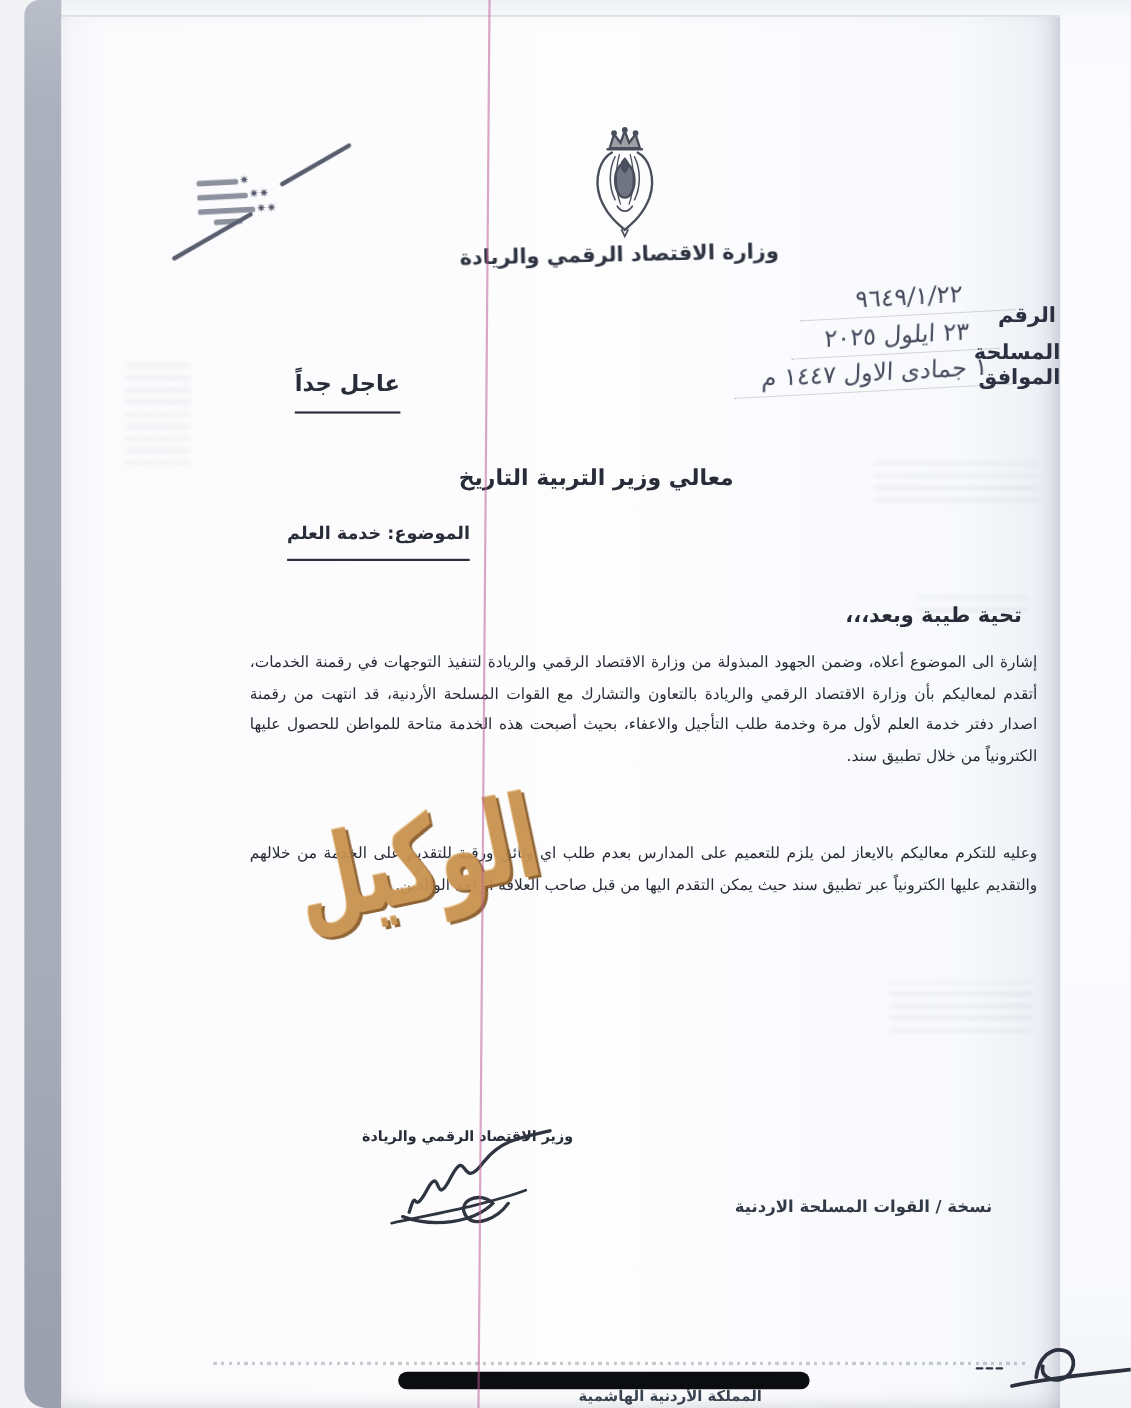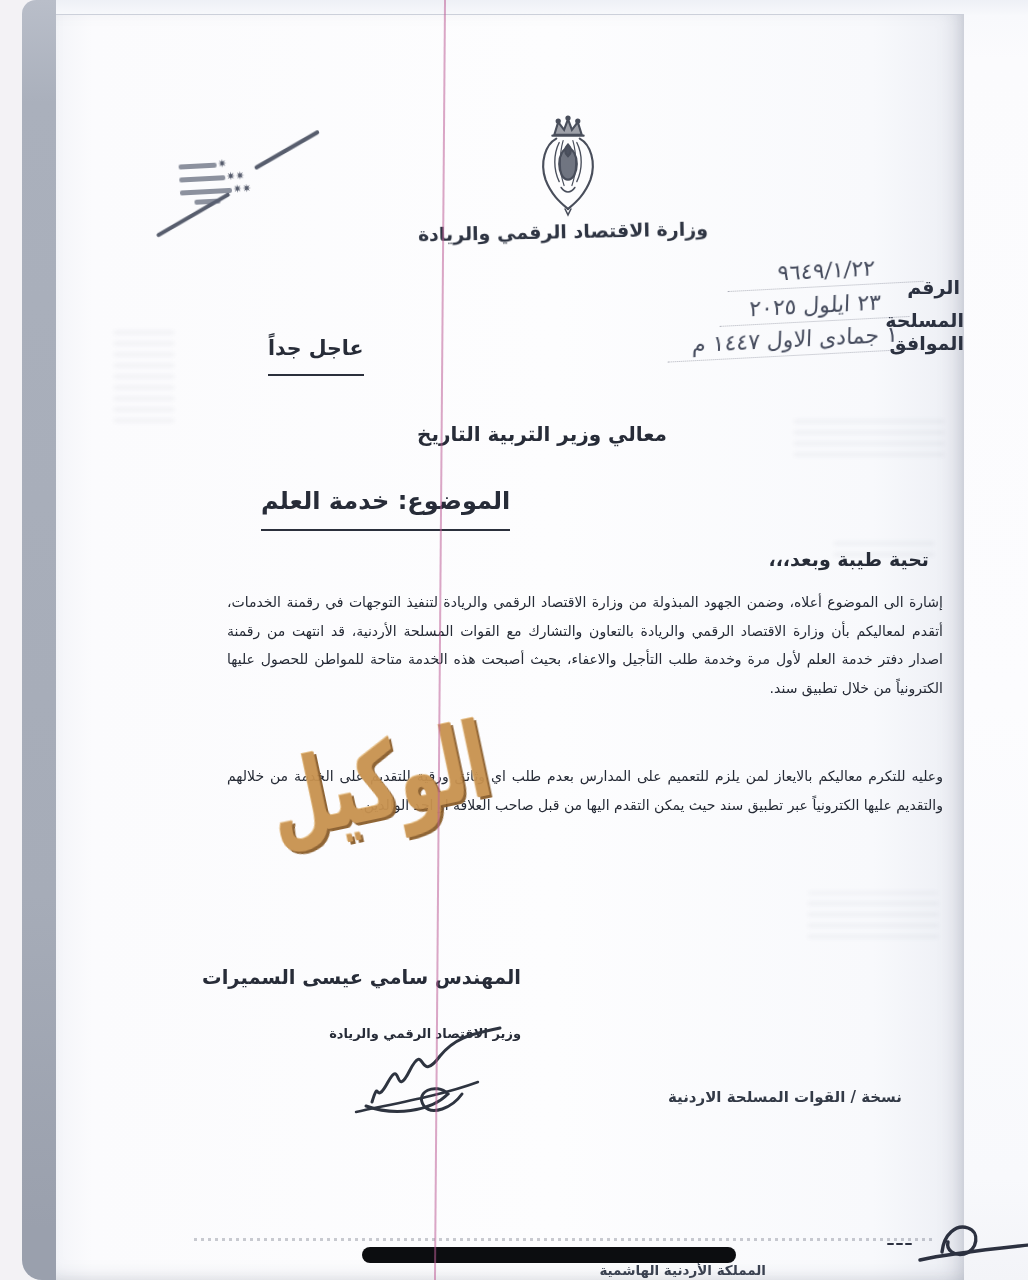--- a/index.html
+++ b/index.html
@@ -86,21 +86,21 @@
   .footer-dots{
     position:absolute;left:138px;top:1238px;width:742px;height:3px;opacity:.55;
     background:repeating-linear-gradient(90deg,rgba(80,86,104,.55) 0 3px,transparent 3px 7px);
     filter:blur(.5px);
   }
   .redaction-bar{
     position:absolute;left:306px;top:1247px;width:374px;height:16px;border-radius:8px;
     background:#0c0d10;z-index:25;
   }
   .footer-country{
-    position:absolute;left:470px;top:1262px;width:240px;text-align:right;
+    position:absolute;left:470px;top:1262px;width:240px;text-align:left;
     font-size:13.5px;font-weight:bold;color:#3a4150;filter:blur(.45px);white-space:nowrap;
   }
 
   
   .sig{position:absolute;left:288px;top:1016px;width:180px;height:104px;filter:blur(.35px);}
   .penmark{position:absolute;left:828px;top:1218px;width:178px;height:62px;filter:blur(.35px);}
 
   
   .bleed{
     position:absolute;opacity:.10;filter:blur(2px);
@@ -175,32 +175,31 @@
 
       <div class="ref-label" style="right:64px;top:332px;">الموافق</div>
       <div class="ref-val" style="right:106px;top:327px;width:254px;">١ جمادى الاول ١٤٤٧ م</div>
 
       <div class="txt b" style="left:212px;top:336px;font-size:20.5px;">
         <span class="u">عاجل جداً</span>
       </div>
 
       <div class="txt b" style="right:361px;top:422px;font-size:20px;">معالي وزير التربية التاريخ</div>
 
-      <div class="txt b" style="left:205px;top:487px;font-size:24px;">
+      <div class="txt b" style="left:205px;top:475px;font-size:16px;">
         <span class="u">الموضوع: خدمة العلم</span>
       </div>
 
       <div class="txt b" style="right:99px;top:548px;font-size:19px;">تحية طيبة وبعد،،،</div>
 
       <div class="para" style="top:588px;">إشارة الى الموضوع أعلاه، وضمن الجهود المبذولة من وزارة الاقتصاد الرقمي والريادة لتنفيذ التوجهات في رقمنة الخدمات، أتقدم لمعاليكم بأن وزارة الاقتصاد الرقمي والريادة بالتعاون والتشارك مع القوات المسلحة الأردنية، قد انتهت من رقمنة اصدار دفتر خدمة العلم لأول مرة وخدمة طلب التأجيل والاعفاء، بحيث أصبحت هذه الخدمة متاحة للمواطن للحصول عليها الكترونياً من خلال تطبيق سند.</div>
 
       <div class="para" style="top:762px;">وعليه للتكرم معاليكم بالايعاز لمن يلزم للتعميم على المدارس بعدم طلب اي وثائق ورقية للتقديم على الخدمة من خلالهم والتقديم عليها الكترونياً عبر تطبيق سند حيث يمكن التقدم اليها من قبل صاحب العلاقة او احد الوالدين.</div>
 
 
-      <div class="txt b" style="left:193px;top:966px;width:272px;text-align:center;font-size:19.5px;">المهندس سامي عيسى السميرات</div>
       <div class="txt b" style="left:193px;top:996px;width:272px;font-size:13px;margin-top:30px;">وزير الاقتصاد الرقمي والريادة</div>
 
       <svg class="sig" viewBox="0 0 180 104">
         <g stroke="#2e3440" fill="none" stroke-width="3" stroke-linecap="round">
           <path d="M28 86 C36 60 30 92 44 66 C58 40 50 86 66 54 C82 24 74 70 96 40 C112 20 130 18 156 12"></path>
           <path d="M22 90 C50 100 86 96 104 78 C92 66 70 76 80 90 C88 100 108 92 118 78"></path>
           <path d="M12 96 C48 88 96 80 134 66" stroke-width="2.4"></path>
         </g>
       </svg>
 

